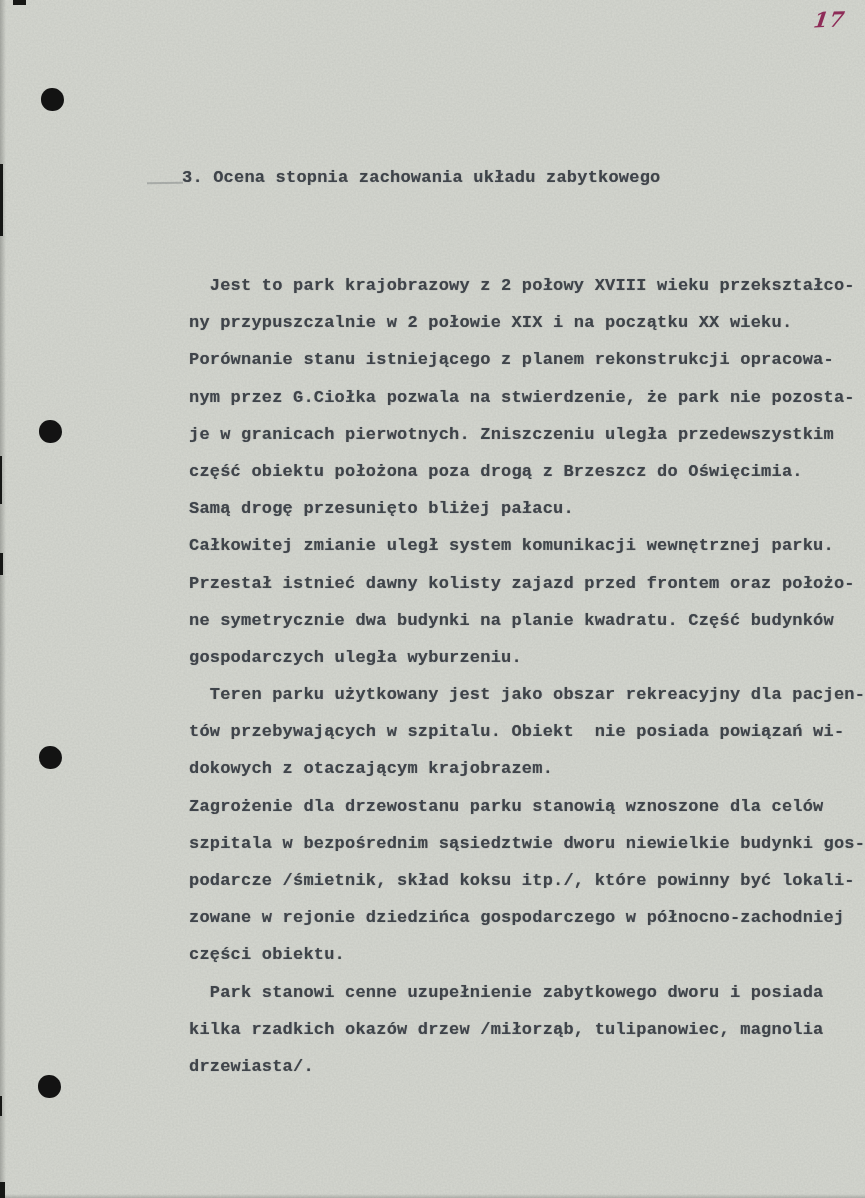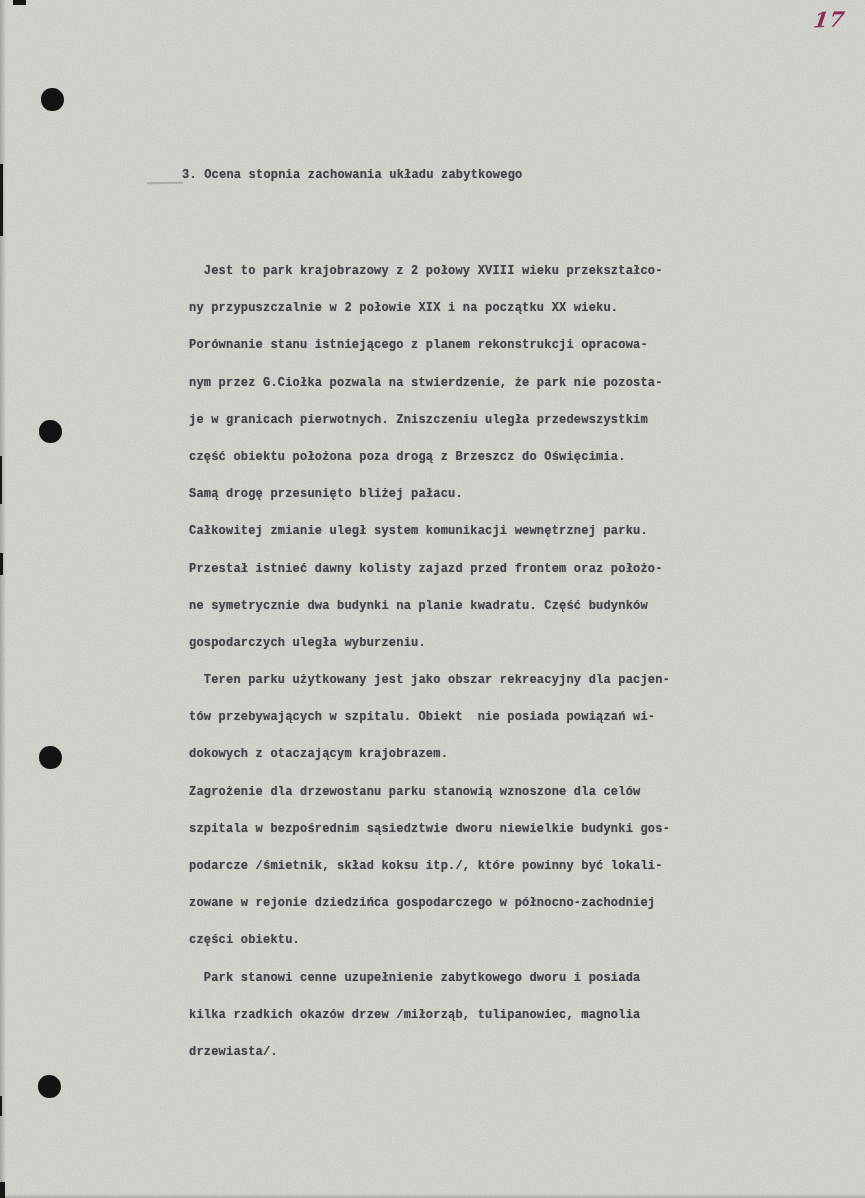--- a/index.html
+++ b/index.html
@@ -48,31 +48,31 @@
     transform:skewX(-10deg) rotate(-2deg);
     letter-spacing:1px;
   }
   .pencil-dash{
     position:absolute;left:147px;top:182px;width:36px;height:2px;z-index:2;
     background:rgba(95,100,104,.35);transform:rotate(-1deg);
   }
   .typewriter{
     color:var(--typewriter-ink,#3f444a);
     font-weight:700;
-    font-size:12px;
+    font-size:17px;
     letter-spacing:.2px;
     text-shadow:0 0 1px rgba(63,68,74,.55);
     white-space:pre;
     z-index:4;
   }
   .heading{
     position:absolute;left:182px;top:168px;
   }
   .text-block{
-    position:absolute;left:189px;top:253px;
+    position:absolute;left:189px;top:267px;
     line-height:37.2px;
   }
   .text-block .line{height:37.2px;}
 </style>
 </head>
 <body>
 
 <div class="page">
 
   <svg class="grain" xmlns="http://www.w3.org/2000/svg" width="865" height="1198">

